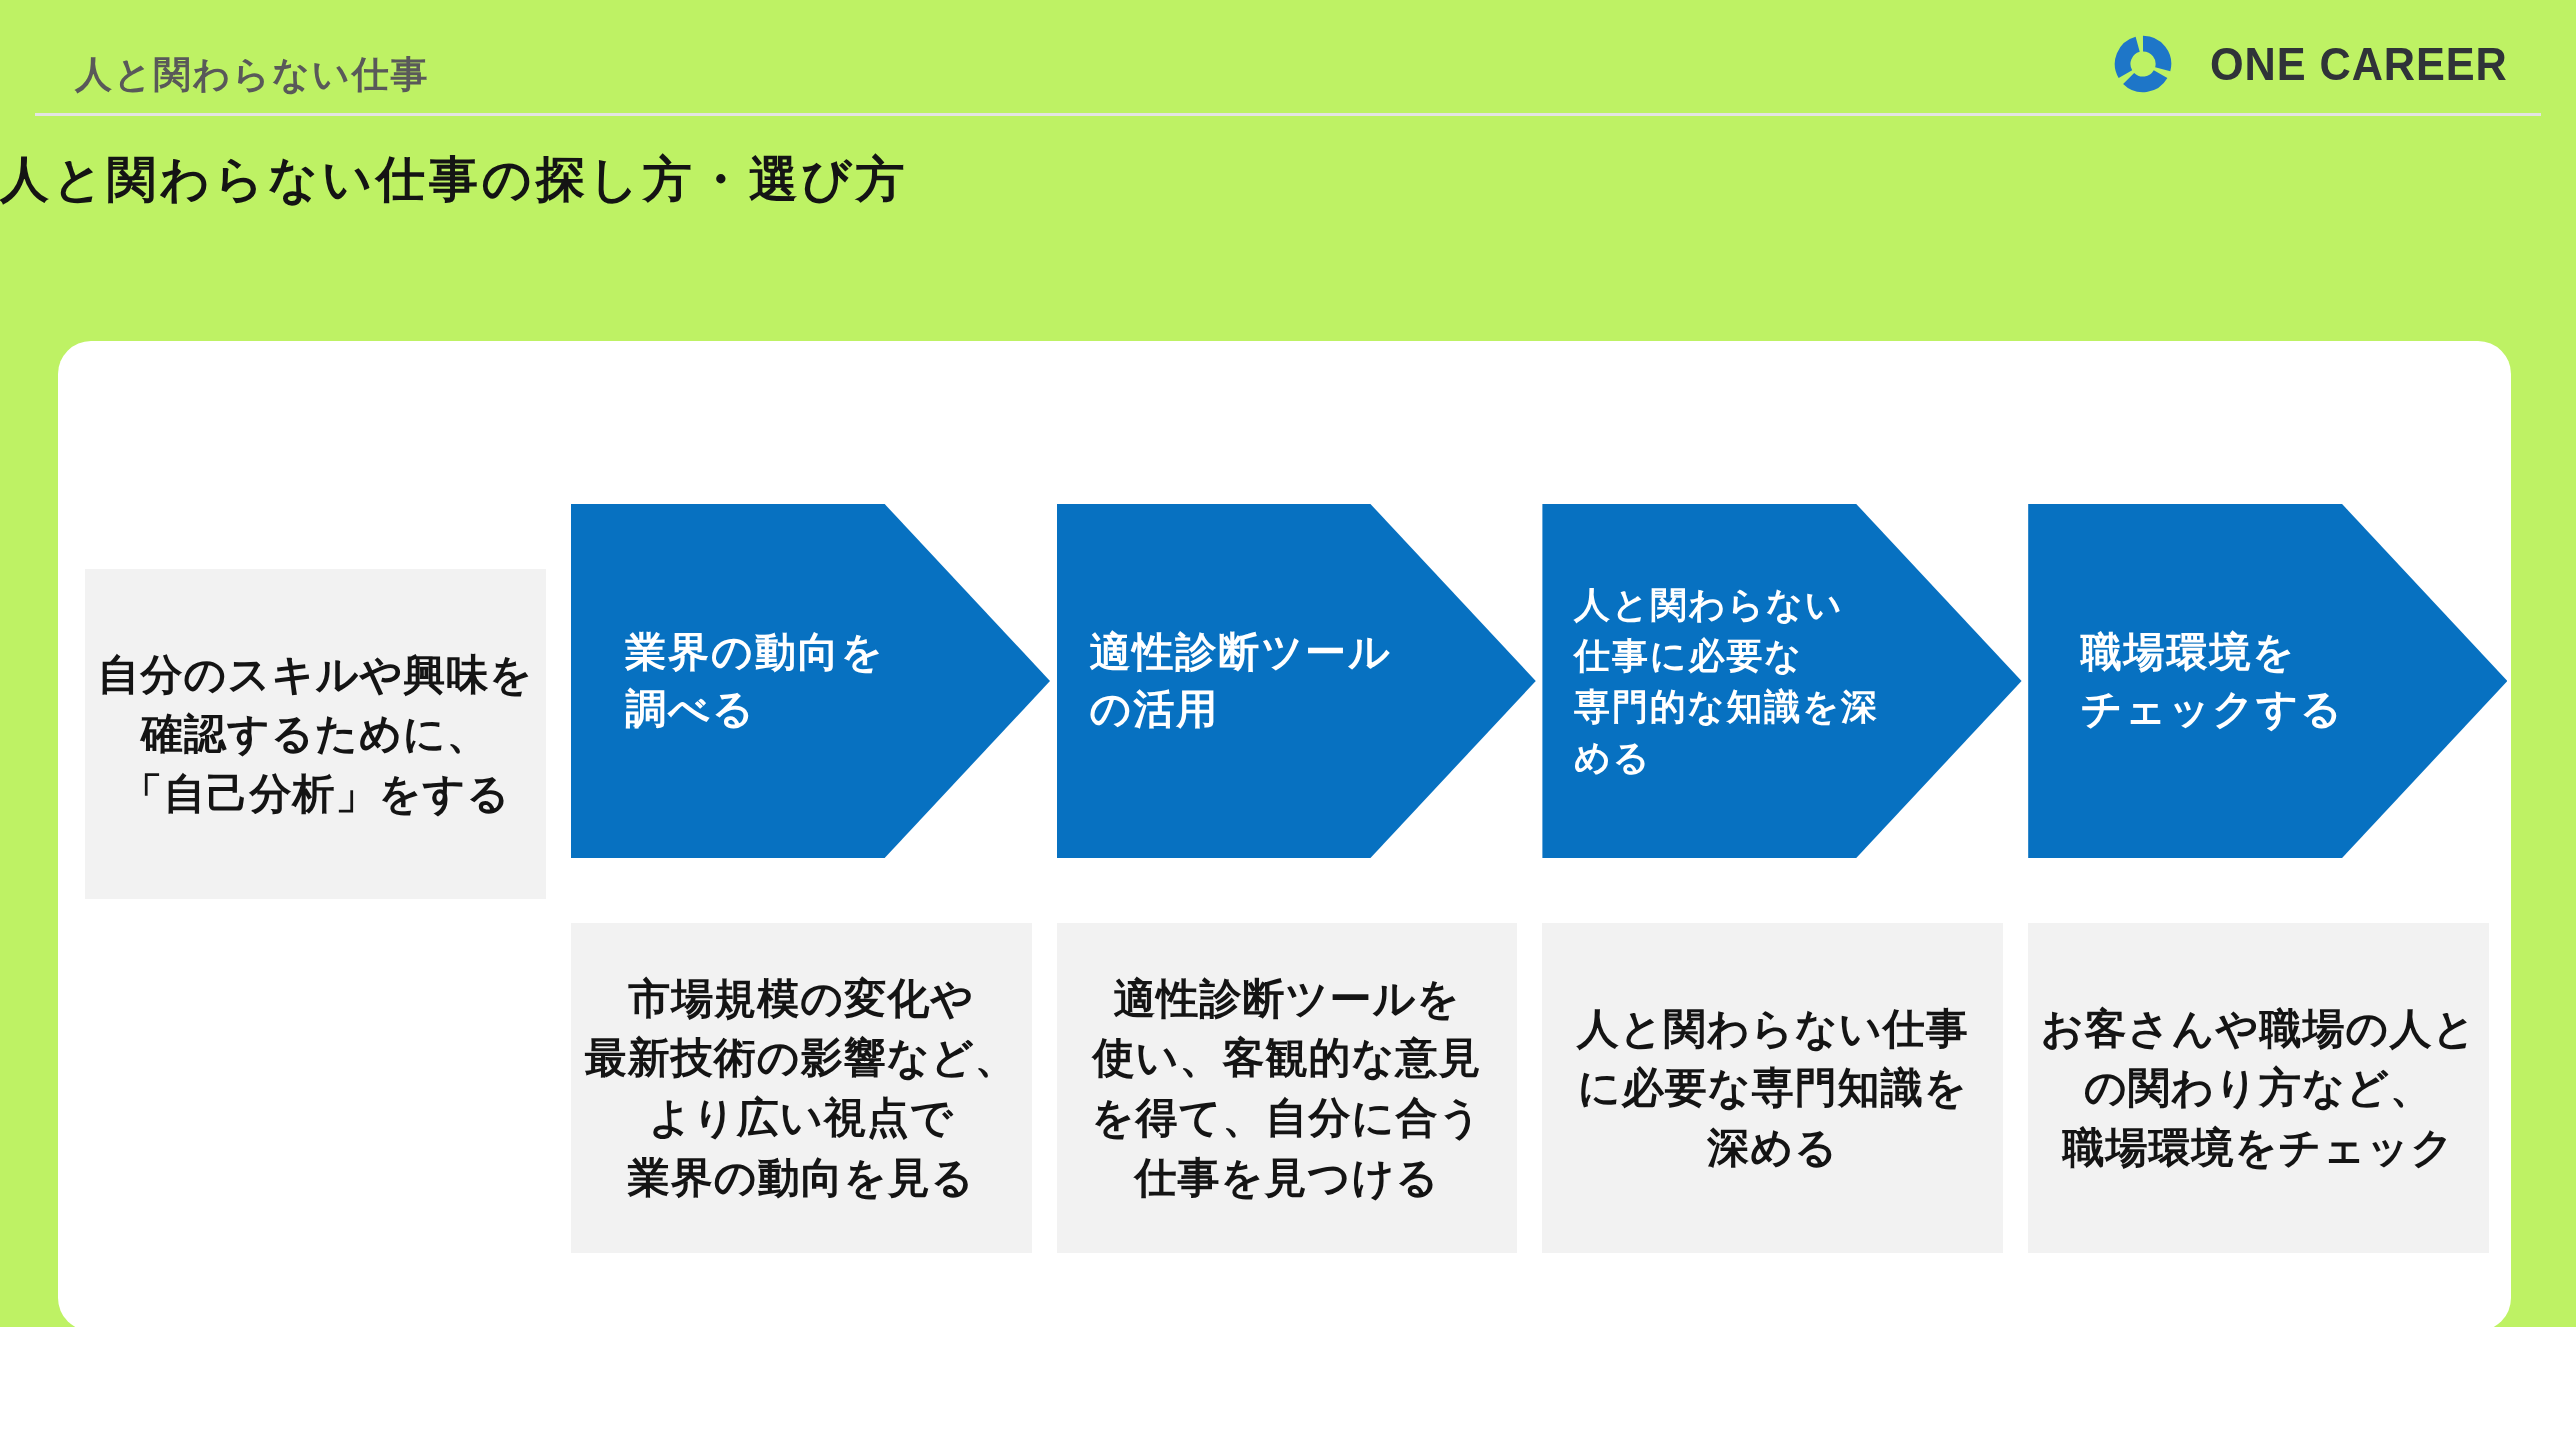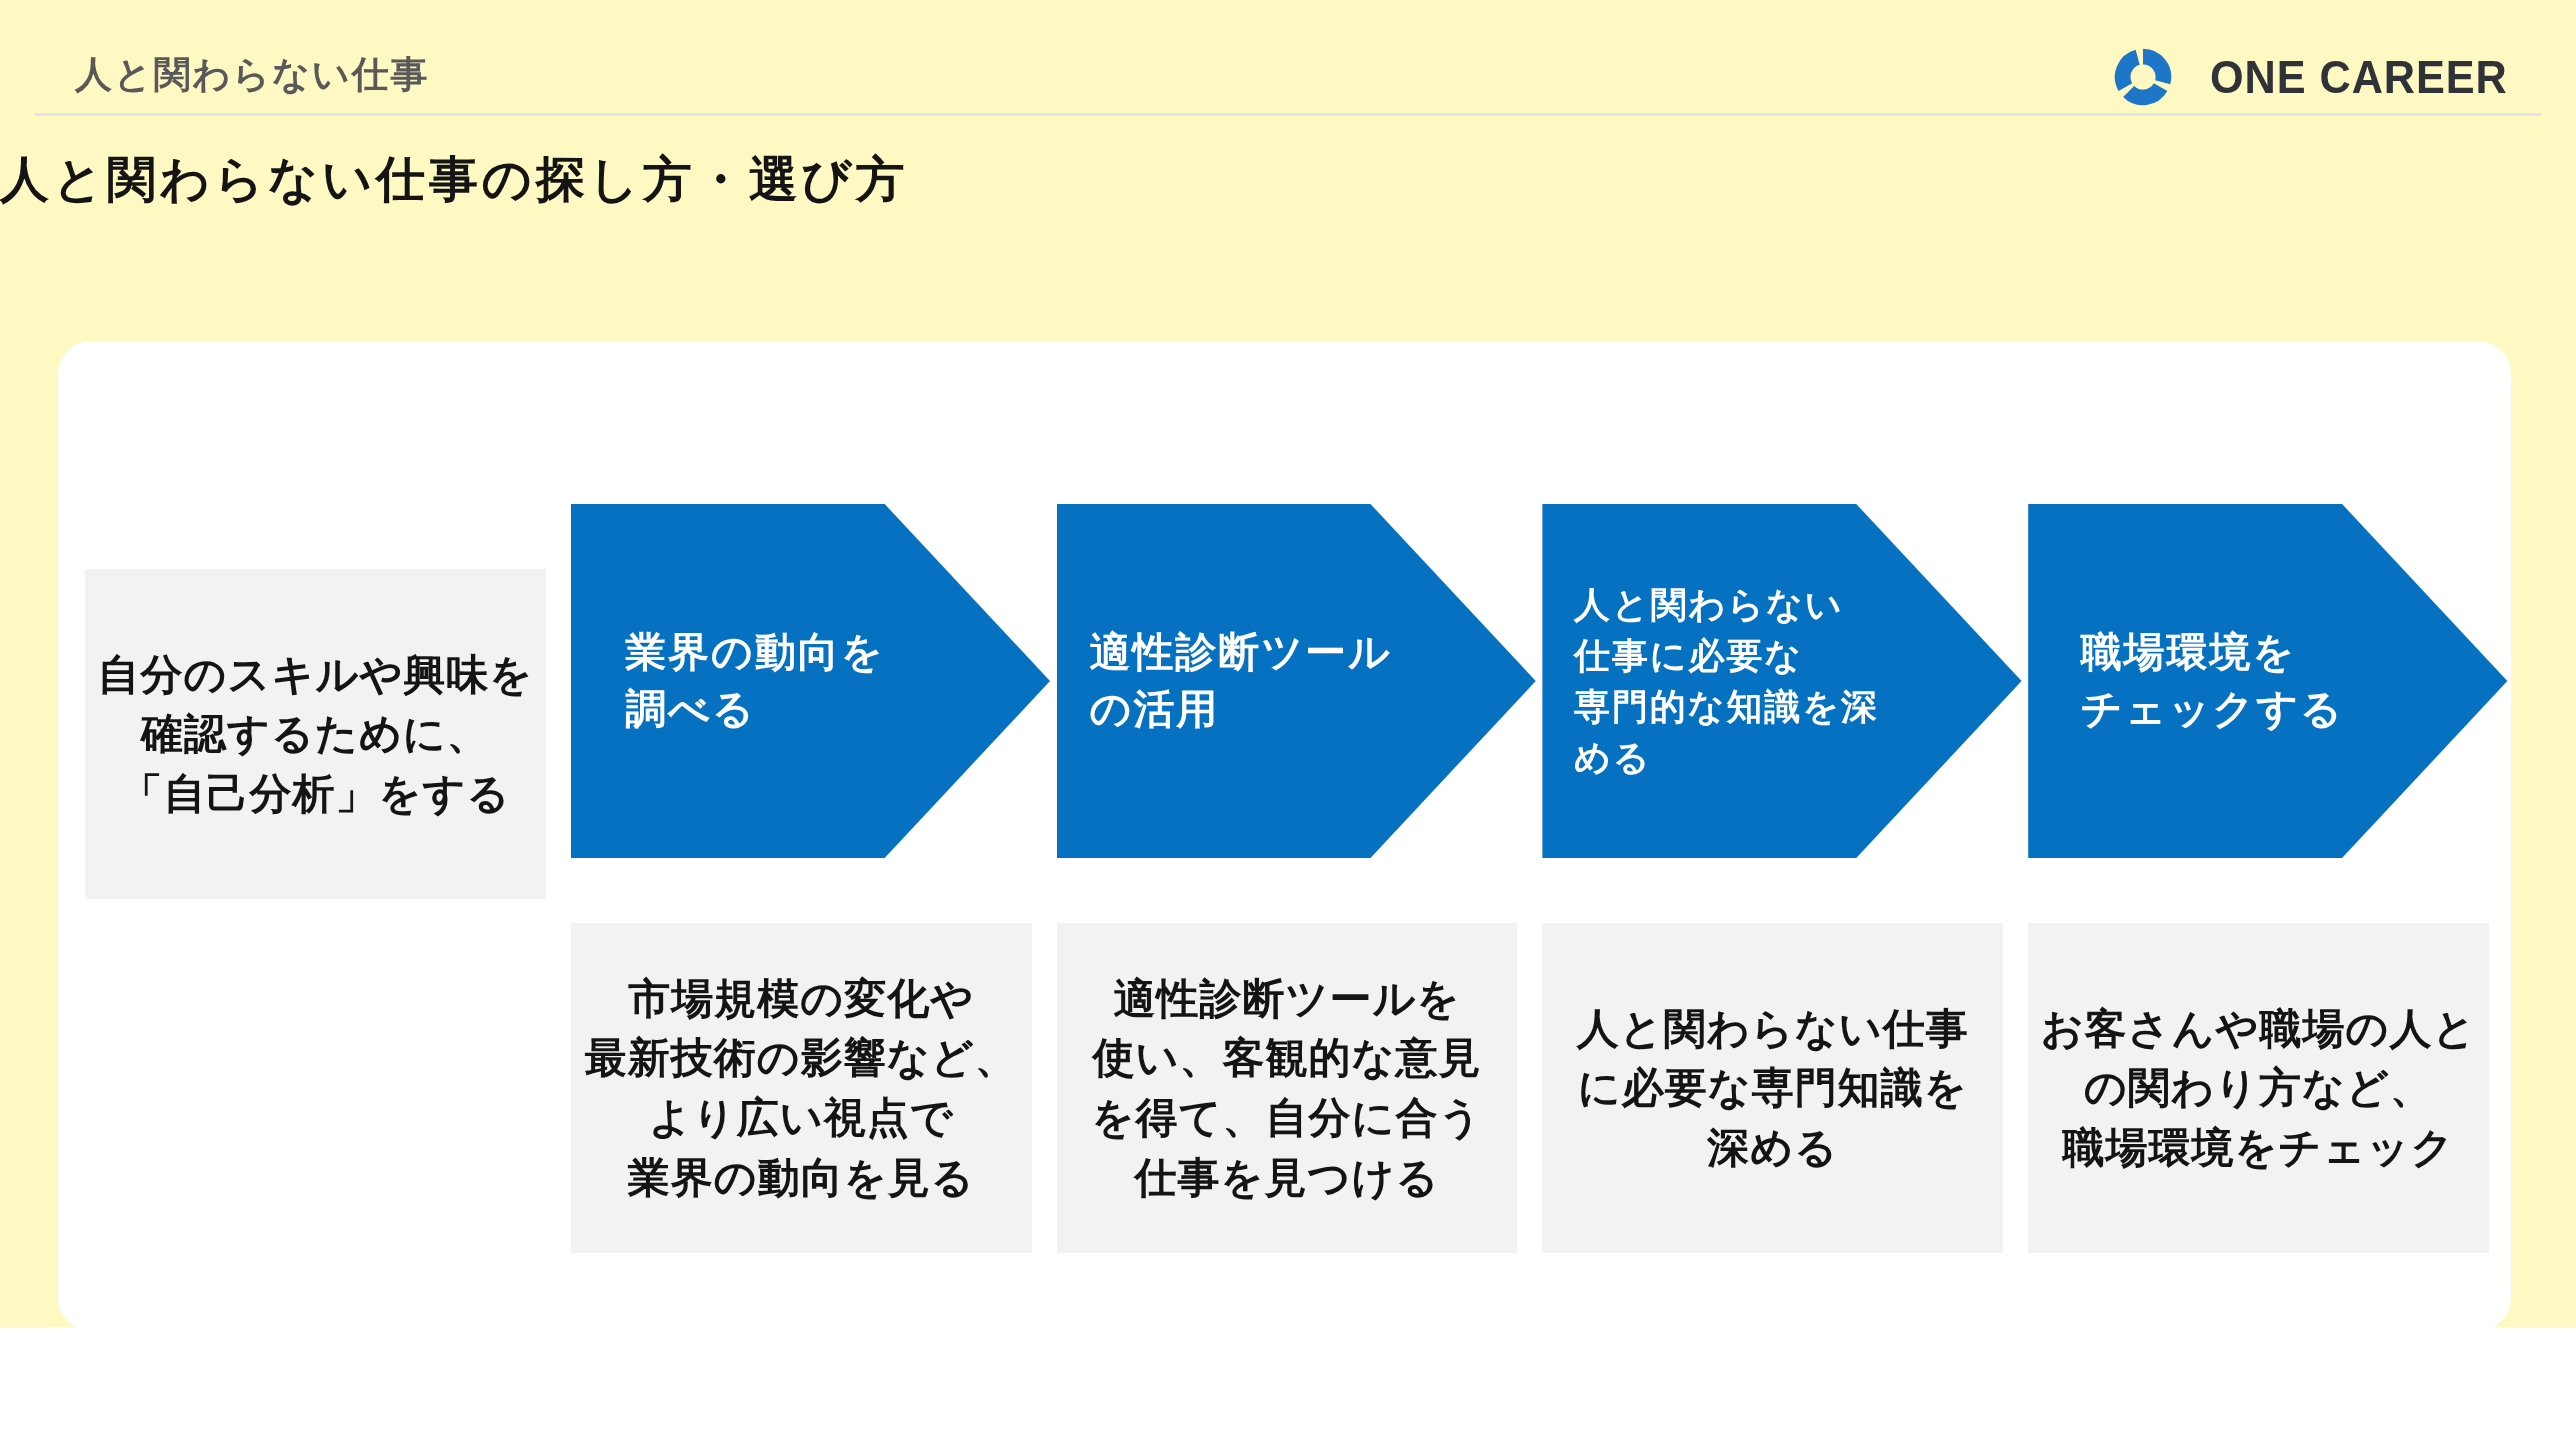--- a/index.html
+++ b/index.html
@@ -3,39 +3,39 @@
 <meta charset="utf-8">
 <style>
   html, body { margin: 0; padding: 0; }
   body {
     width: 2576px; height: 1449px;
     font-family: "Liberation Sans", "DejaVu Sans", sans-serif;
   }
   .slide {
     position: relative;
     width: 2576px; height: 1327px;
-    background: #fef9c3;
+    background: #bef264;
     overflow: hidden;
   }
 
   
   .header-label {
     position: absolute; left: 75px; top: 50px;
     font-size: 37px; font-weight: 700; color: #595959;
     letter-spacing: 1.9px;
   }
   .header-divider {
     position: absolute; left: 35px; right: 35px; top: 113px;
     height: 2.9px; background: #E4E4E4;
   }
 
   
   .logo {
     position: absolute; top: 35px; right: 68px;
-    display: flex; align-items: center; gap: 19.3px; margin-top: 13px;
+    display: flex; align-items: center; gap: 19.3px;
   }
   .logo-icon { width: 58px; height: 58px; display: block; }
   .logo-text {
     font-size: 46px; font-weight: 700; color: #2F3338;
     letter-spacing: 1px; transform: scaleX(0.94);
     transform-origin: right center; white-space: nowrap;
   }
 
   
   .page-title {

